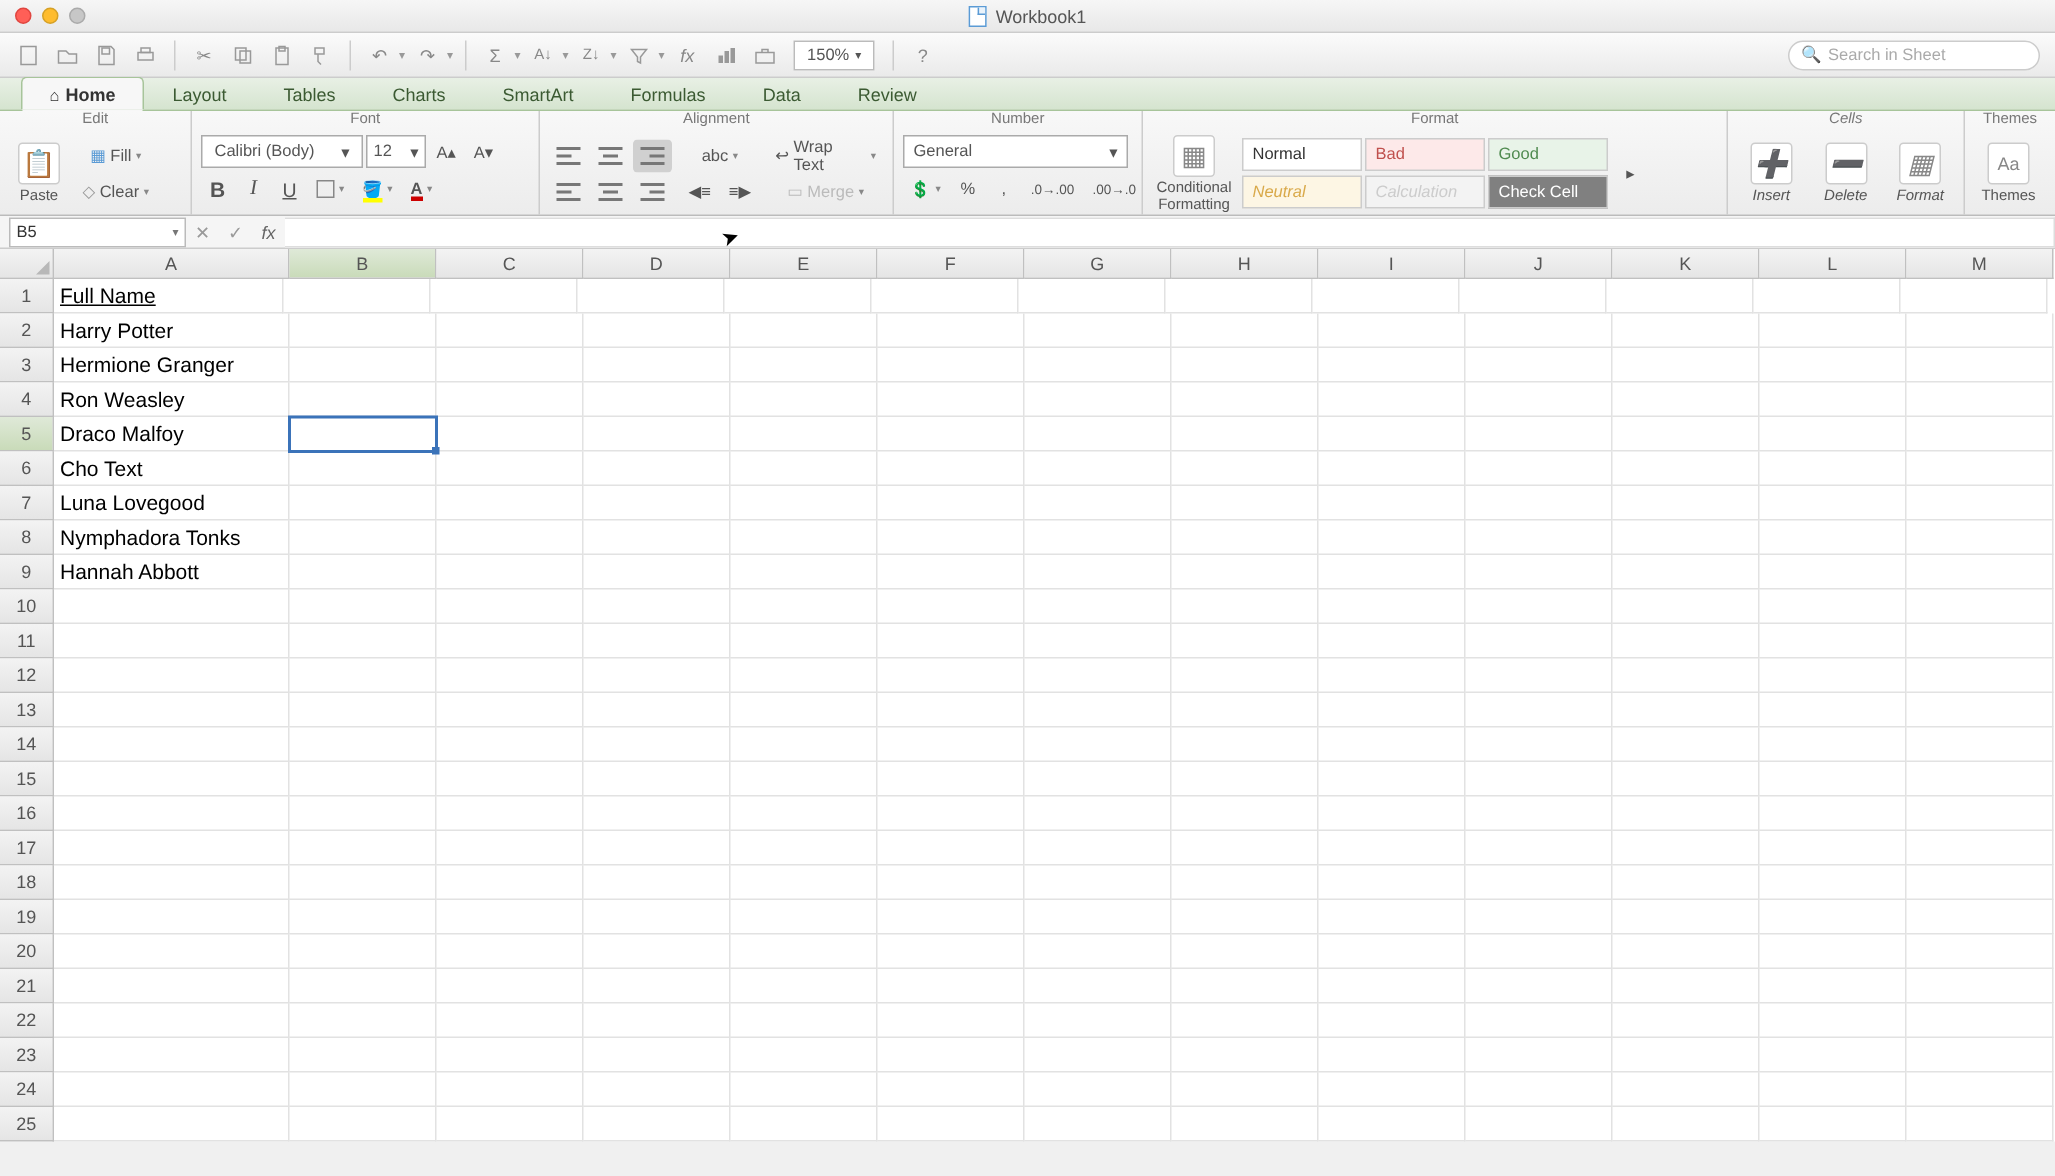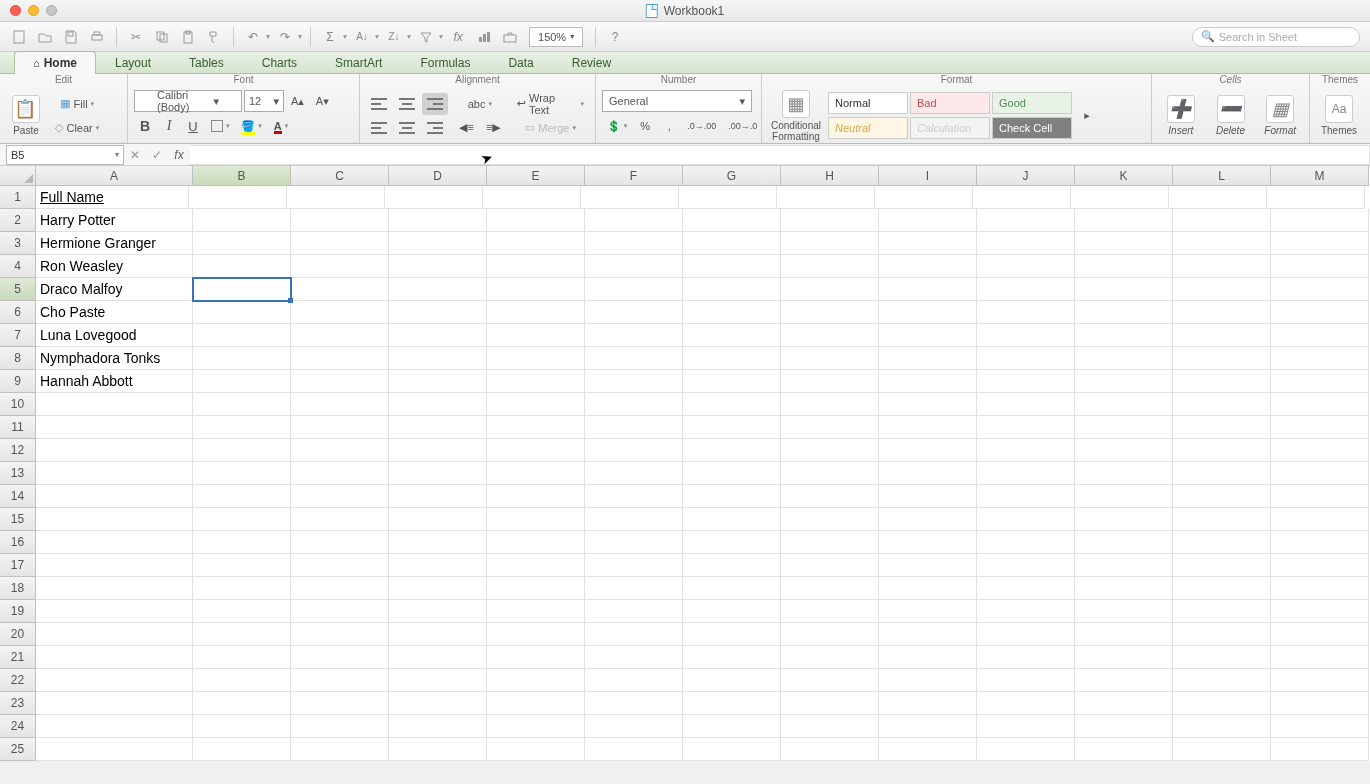--- a/index.html
+++ b/index.html
@@ -34,21 +34,21 @@
 
 .ribbon { height:70px; background: linear-gradient(#f8f8f8,#ececec); border-bottom:1px solid #bbb; display:flex; font-size:11px; color:#555; position:relative;}
 .group { border-right:1px solid #ccc; display:flex; flex-direction:column; }
 .group-title { text-align:center; font-size:10px; color:#777; height:12px; line-height:12px;}
 .group-body { flex:1; display:flex; align-items:center; padding:2px 6px 0; gap:4px;}
 .rbtn { height:22px; min-width:22px; border:1px solid transparent; border-radius:3px; display:inline-flex; align-items:center; justify-content:center; padding:0 4px; font-size:11px; color:#555; gap:3px;}
 .rbtn .dd{font-size:7px;color:#888;}
 .vstack{display:flex;flex-direction:column;gap:2px;}
 .hstack{display:flex;gap:2px;align-items:center;}
 
-.font-select{border:1px solid #aaa;background:#fff;height:22px;width:108px;font-size:11px;display:flex;align-items:center;padding:0 22px;justify-content:space-between;}
+.font-select{border:1px solid #aaa;background:#fff;height:22px;width:108px;font-size:11px;display:flex;align-items:center;padding:0 8px;justify-content:space-between;}
 .size-select{border:1px solid #aaa;background:#fff;height:22px;width:40px;font-size:11px;display:flex;align-items:center;padding:0 4px;justify-content:space-between;}
 .num-select{border:1px solid #aaa;background:#fff;height:22px;width:150px;font-size:11px;display:flex;align-items:center;padding:0 6px;justify-content:space-between;}
 
 .bold{font-weight:bold;font-size:14px;}
 .italic{font-style:italic;font-family:Georgia,serif;font-size:14px;}
 .under{text-decoration:underline;font-size:13px;}
 
 .align-ic{width:16px;height:12px;display:flex;flex-direction:column;justify-content:space-between;}
 .align-ic span{display:block;height:2px;background:#777;}
 .align-ic.l span:nth-child(2){width:60%;}
@@ -525,21 +525,21 @@
         <div class="cell" style="width: 98px;"></div>
         <div class="cell" style="width: 98px;"></div>
         <div class="cell" style="width: 98px;"></div>
         <div class="cell" style="width: 98px;"></div>
         <div class="cell" style="width: 98px;"></div>
         <div class="cell" style="width: 98px;"></div>
         <div class="cell" style="width: 98px;"></div>
       </div>
       <div class="row">
         <div class="rowhdr">6</div>
-        <div class="cell" style="width: 157px;">Cho Paste</div>
+        <div class="cell" style="width: 157px;">Cho Text</div>
         <div class="cell" style="width: 98px;"></div>
         <div class="cell" style="width: 98px;"></div>
         <div class="cell" style="width: 98px;"></div>
         <div class="cell" style="width: 98px;"></div>
         <div class="cell" style="width: 98px;"></div>
         <div class="cell" style="width: 98px;"></div>
         <div class="cell" style="width: 98px;"></div>
         <div class="cell" style="width: 98px;"></div>
         <div class="cell" style="width: 98px;"></div>
         <div class="cell" style="width: 98px;"></div>

